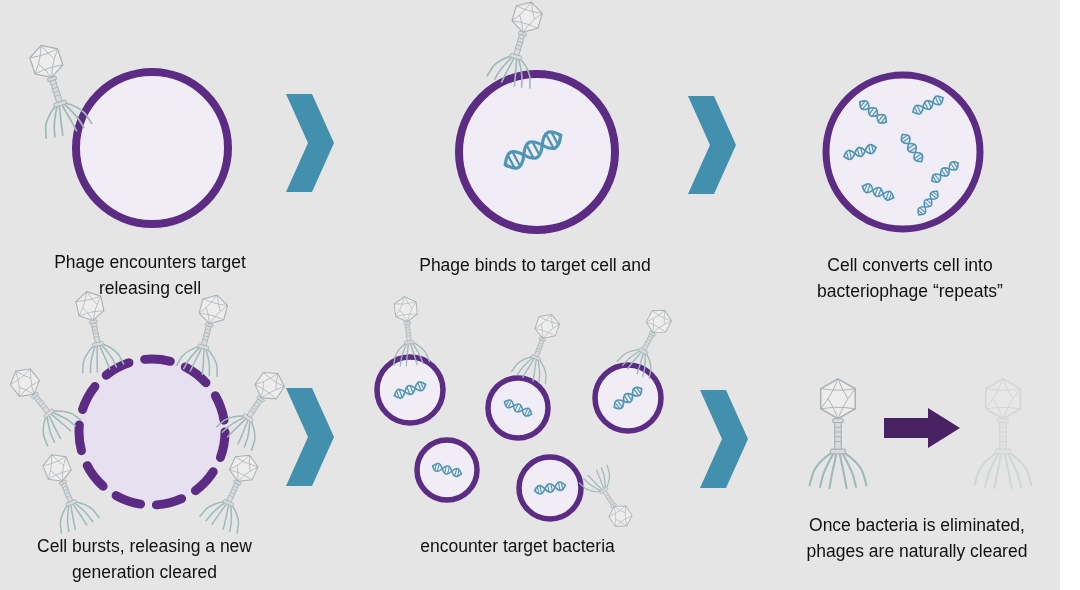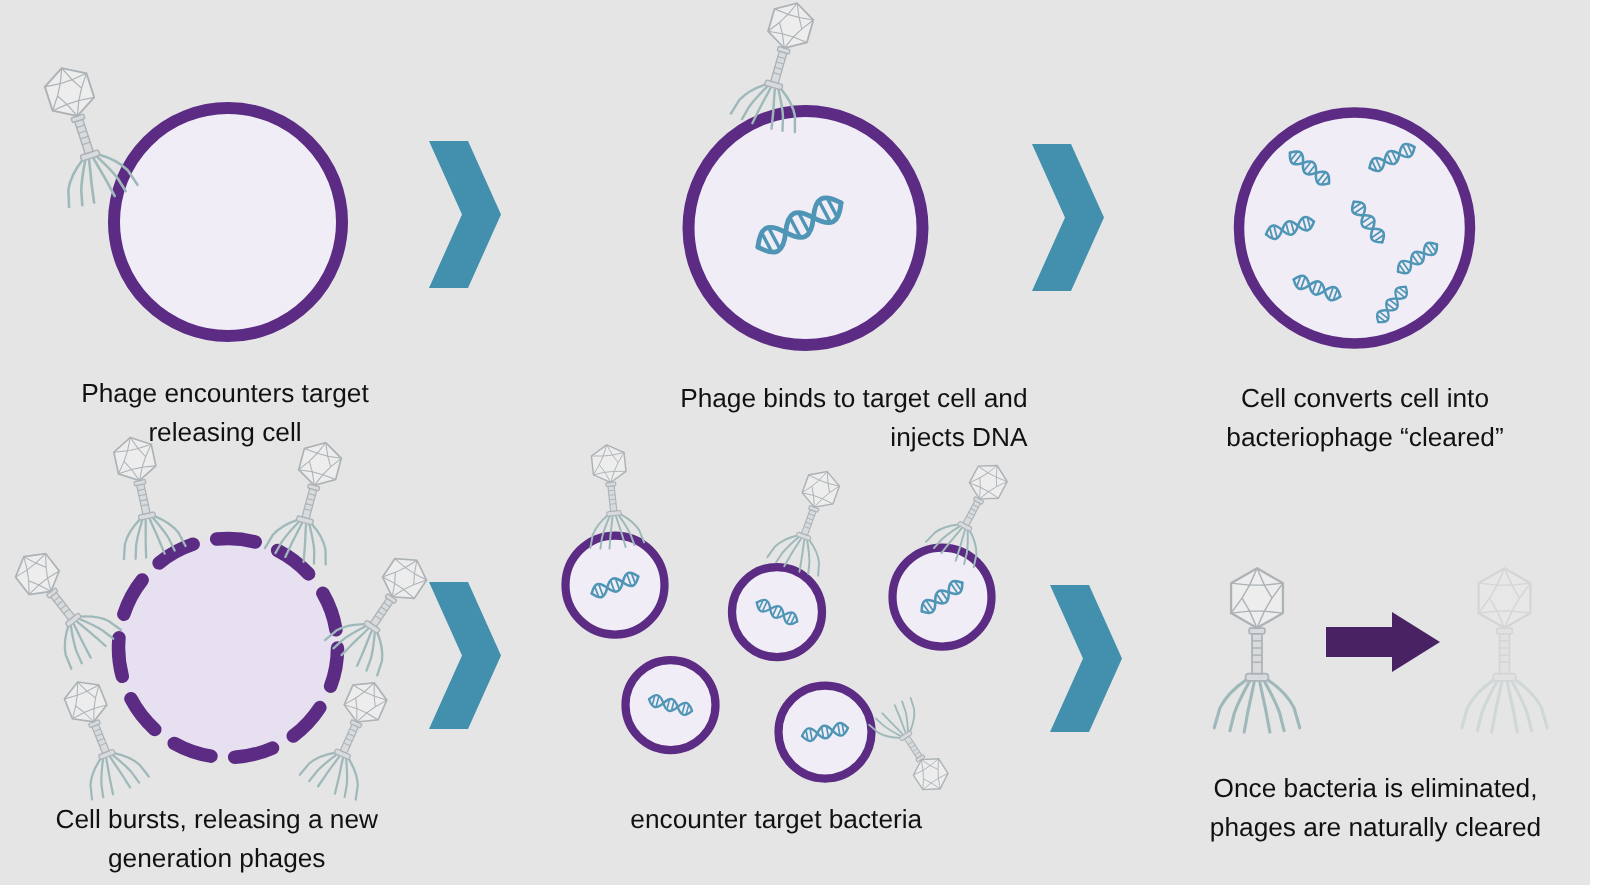--- a/index.html
+++ b/index.html
@@ -129,31 +129,30 @@
     <g opacity="0.3">
       <use href="#phage" transform="translate(1003,432) scale(0.95) translate(-40,-58)"></use>
     </g>
   </g>
 </svg>
 
 <div class="caption" style="left:15px; top:249px; width:270px;">
   <div>Phage encounters target</div>
   <div>releasing cell</div>
 </div>
-<div class="caption" style="left:385px; top:252px; width:300px;text-align:right;">
+<div class="caption" style="left:385px; top:252px; width:300px;">
   <div>Phage binds to target cell and</div>
-  <div>injects DNA</div>
 </div>
 <div class="caption" style="left:770px; top:252px; width:280px;">
   <div>Cell converts cell into</div>
-  <div>bacteriophage “cleared”</div>
+  <div>bacteriophage “repeats”</div>
 </div>
 <div class="caption" style="left:12px; top:533px; width:265px;">
   <div>Cell bursts, releasing a new</div>
-  <div>generation phages</div>
+  <div>generation cleared</div>
 </div>
 <div class="caption" style="left:365px; top:533px; width:305px;">
   <div>encounter target bacteria</div>
 </div>
 <div class="caption" style="left:768px; top:512px; width:298px;">
   <div>Once bacteria is eliminated,</div>
   <div>phages are naturally cleared</div>
 </div>
 
 </div>

